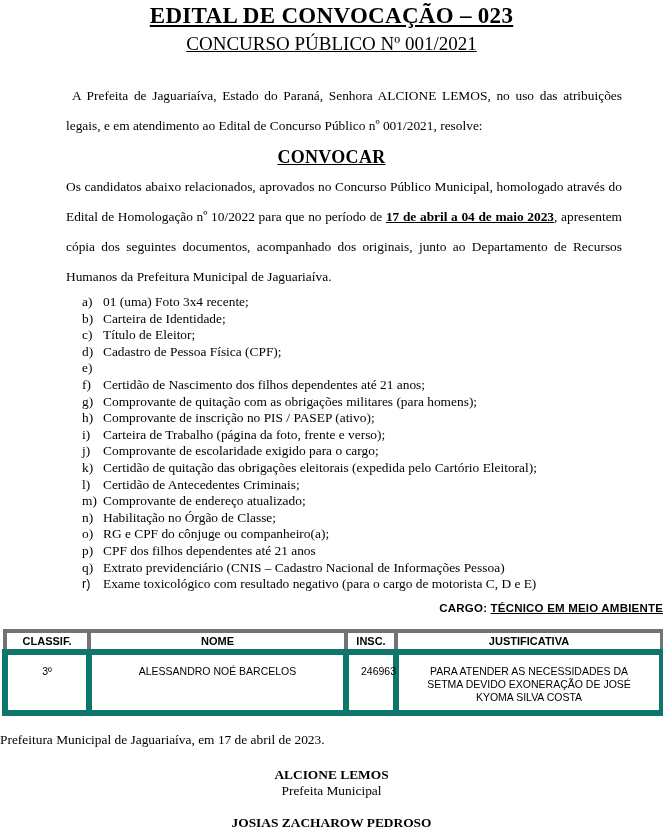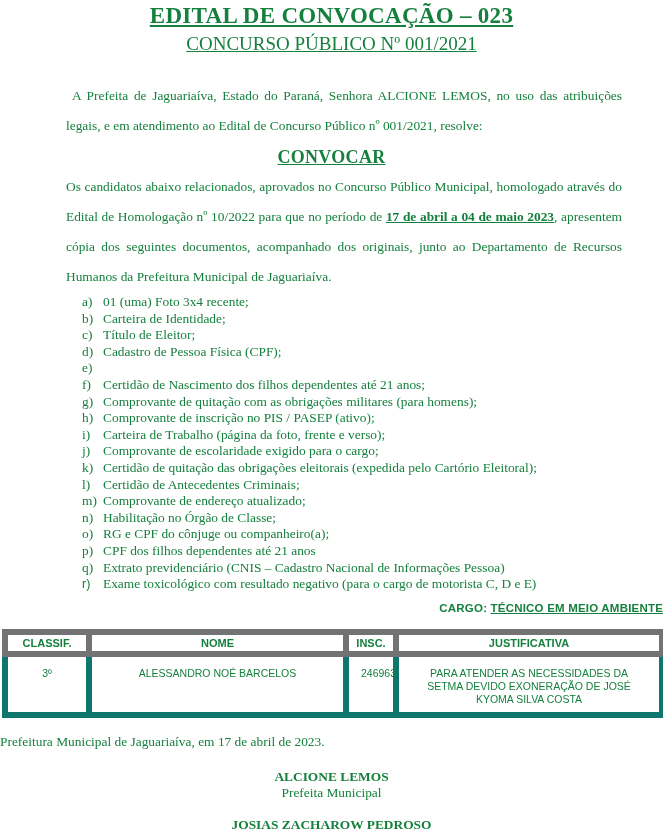--- a/index.html
+++ b/index.html
@@ -1,21 +1,21 @@
 <!DOCTYPE html>
 <html><head>
 <meta charset="utf-8">
 <style>
   * { margin:0; padding:0; box-sizing:border-box; }
   html,body { background:#ffffff; }
   .page {
     position:relative;
     width:663px; height:831px;
     background:#ffffff;
-    color:#15803d;
+    color:#000000;
     font-family:"Liberation Serif", serif;
     overflow:hidden;
   }
   .doc-title {
     margin-top:3px;
     text-align:center;
     font-size:23px; line-height:26px;
     font-weight:bold;
     text-decoration:underline;
     letter-spacing:0.3px;
@@ -64,21 +64,21 @@
   .cargo-line .underl { text-decoration:underline; }
   table.conv-table {
     margin:14px 0 0 2px;
     width:657px;
     border-collapse:collapse;
     table-layout:fixed;
     border:2px solid #000;
     font-family:"Liberation Sans", sans-serif;
   }
   .conv-table th {
-    border:6px solid #737373;
+    border:4px solid #737373;
     font-size:11px; line-height:14px;
     font-weight:bold;
     text-align:center;
     vertical-align:middle;
     height:18px;
     padding:1px 2px;
   }
   .conv-table td {
     border:6px solid #0f766e;
     font-size:10.5px; line-height:13px;

